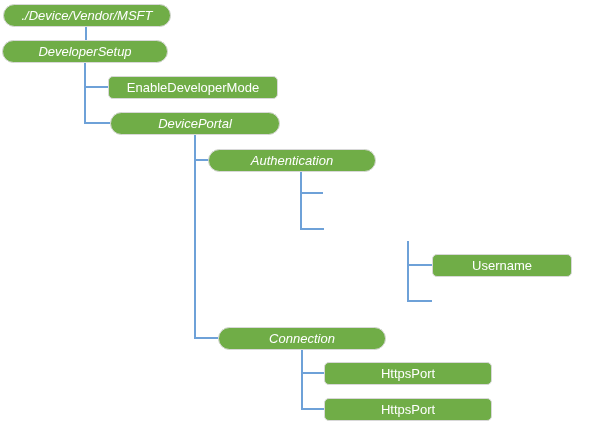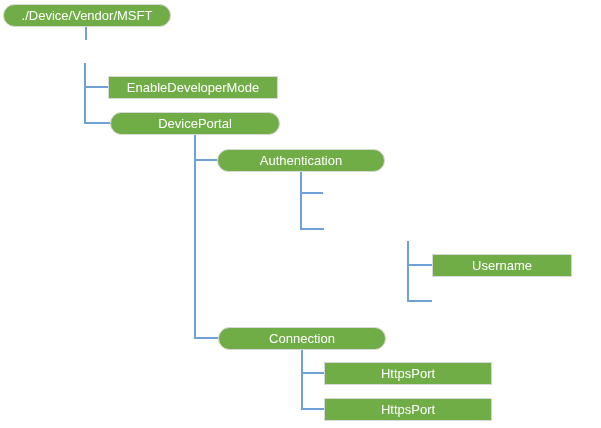--- a/index.html
+++ b/index.html
@@ -21,32 +21,32 @@
     box-sizing:border-box;
     height:23px;
     background:var(--fill);
     border:1px solid var(--border);
     color:var(--text);
     font-size:13px;
     line-height:21px;
     text-align:center;
     white-space:nowrap;
   }
-  .pill{border-radius:11.5px;}
-  .rect{border-radius:0;}
+  .pill{border-radius:11.5px;font-style:italic;}
+  .rect{border-radius:5px;}
   .line{position:absolute;background:var(--line);}
   .v{width:2px;}
   .h{height:2px;}
 
   
   .n-root{left:3px;  top:4px;   width:168px;}
   .n-devsetup{left:2px; top:40px; width:166px;}
   .n-enabledev{left:108px; top:76px; width:170px;}
   .n-devportal{left:110px; top:112px; width:170px;}
-  .n-auth{left:217px; top:149px; width:168px;}
+  .n-auth{left:208px; top:149px; width:168px;}
   .n-mode{left:323px; top:182px; width:169px;}
   .n-basicauth{left:324px; top:218px; width:169px;}
   .n-username{left:432px; top:254px; width:140px;}
   .n-password{left:432px; top:290px; width:168px;}
   .n-connection{left:218px; top:327px; width:168px;}
   .n-httpport{left:324px; top:362px; width:168px;}
   .n-httpsport{left:324px; top:398px; width:168px;}
 
   
   .c-a{left:85px;  top:27px;  height:13px;}            
@@ -83,20 +83,21 @@
   <div class="line h c-j"></div>
   <div class="line v c-k"></div>
   <div class="line h c-l"></div>
   <div class="line h c-m"></div>
   <div class="line v c-n"></div>
   <div class="line h c-o"></div>
   <div class="line h c-p"></div>
 
   <div class="node pill n-root">./Device/Vendor/MSFT</div>
 
+  <div class="node pill n-devsetup">DeveloperSetup</div>
 
   <div class="node rect n-enabledev">EnableDeveloperMode</div>
 
   <div class="node pill n-devportal">DevicePortal</div>
 
   <div class="node pill n-auth">Authentication</div>
 
 
 
   <div class="node rect n-username">Username</div>

